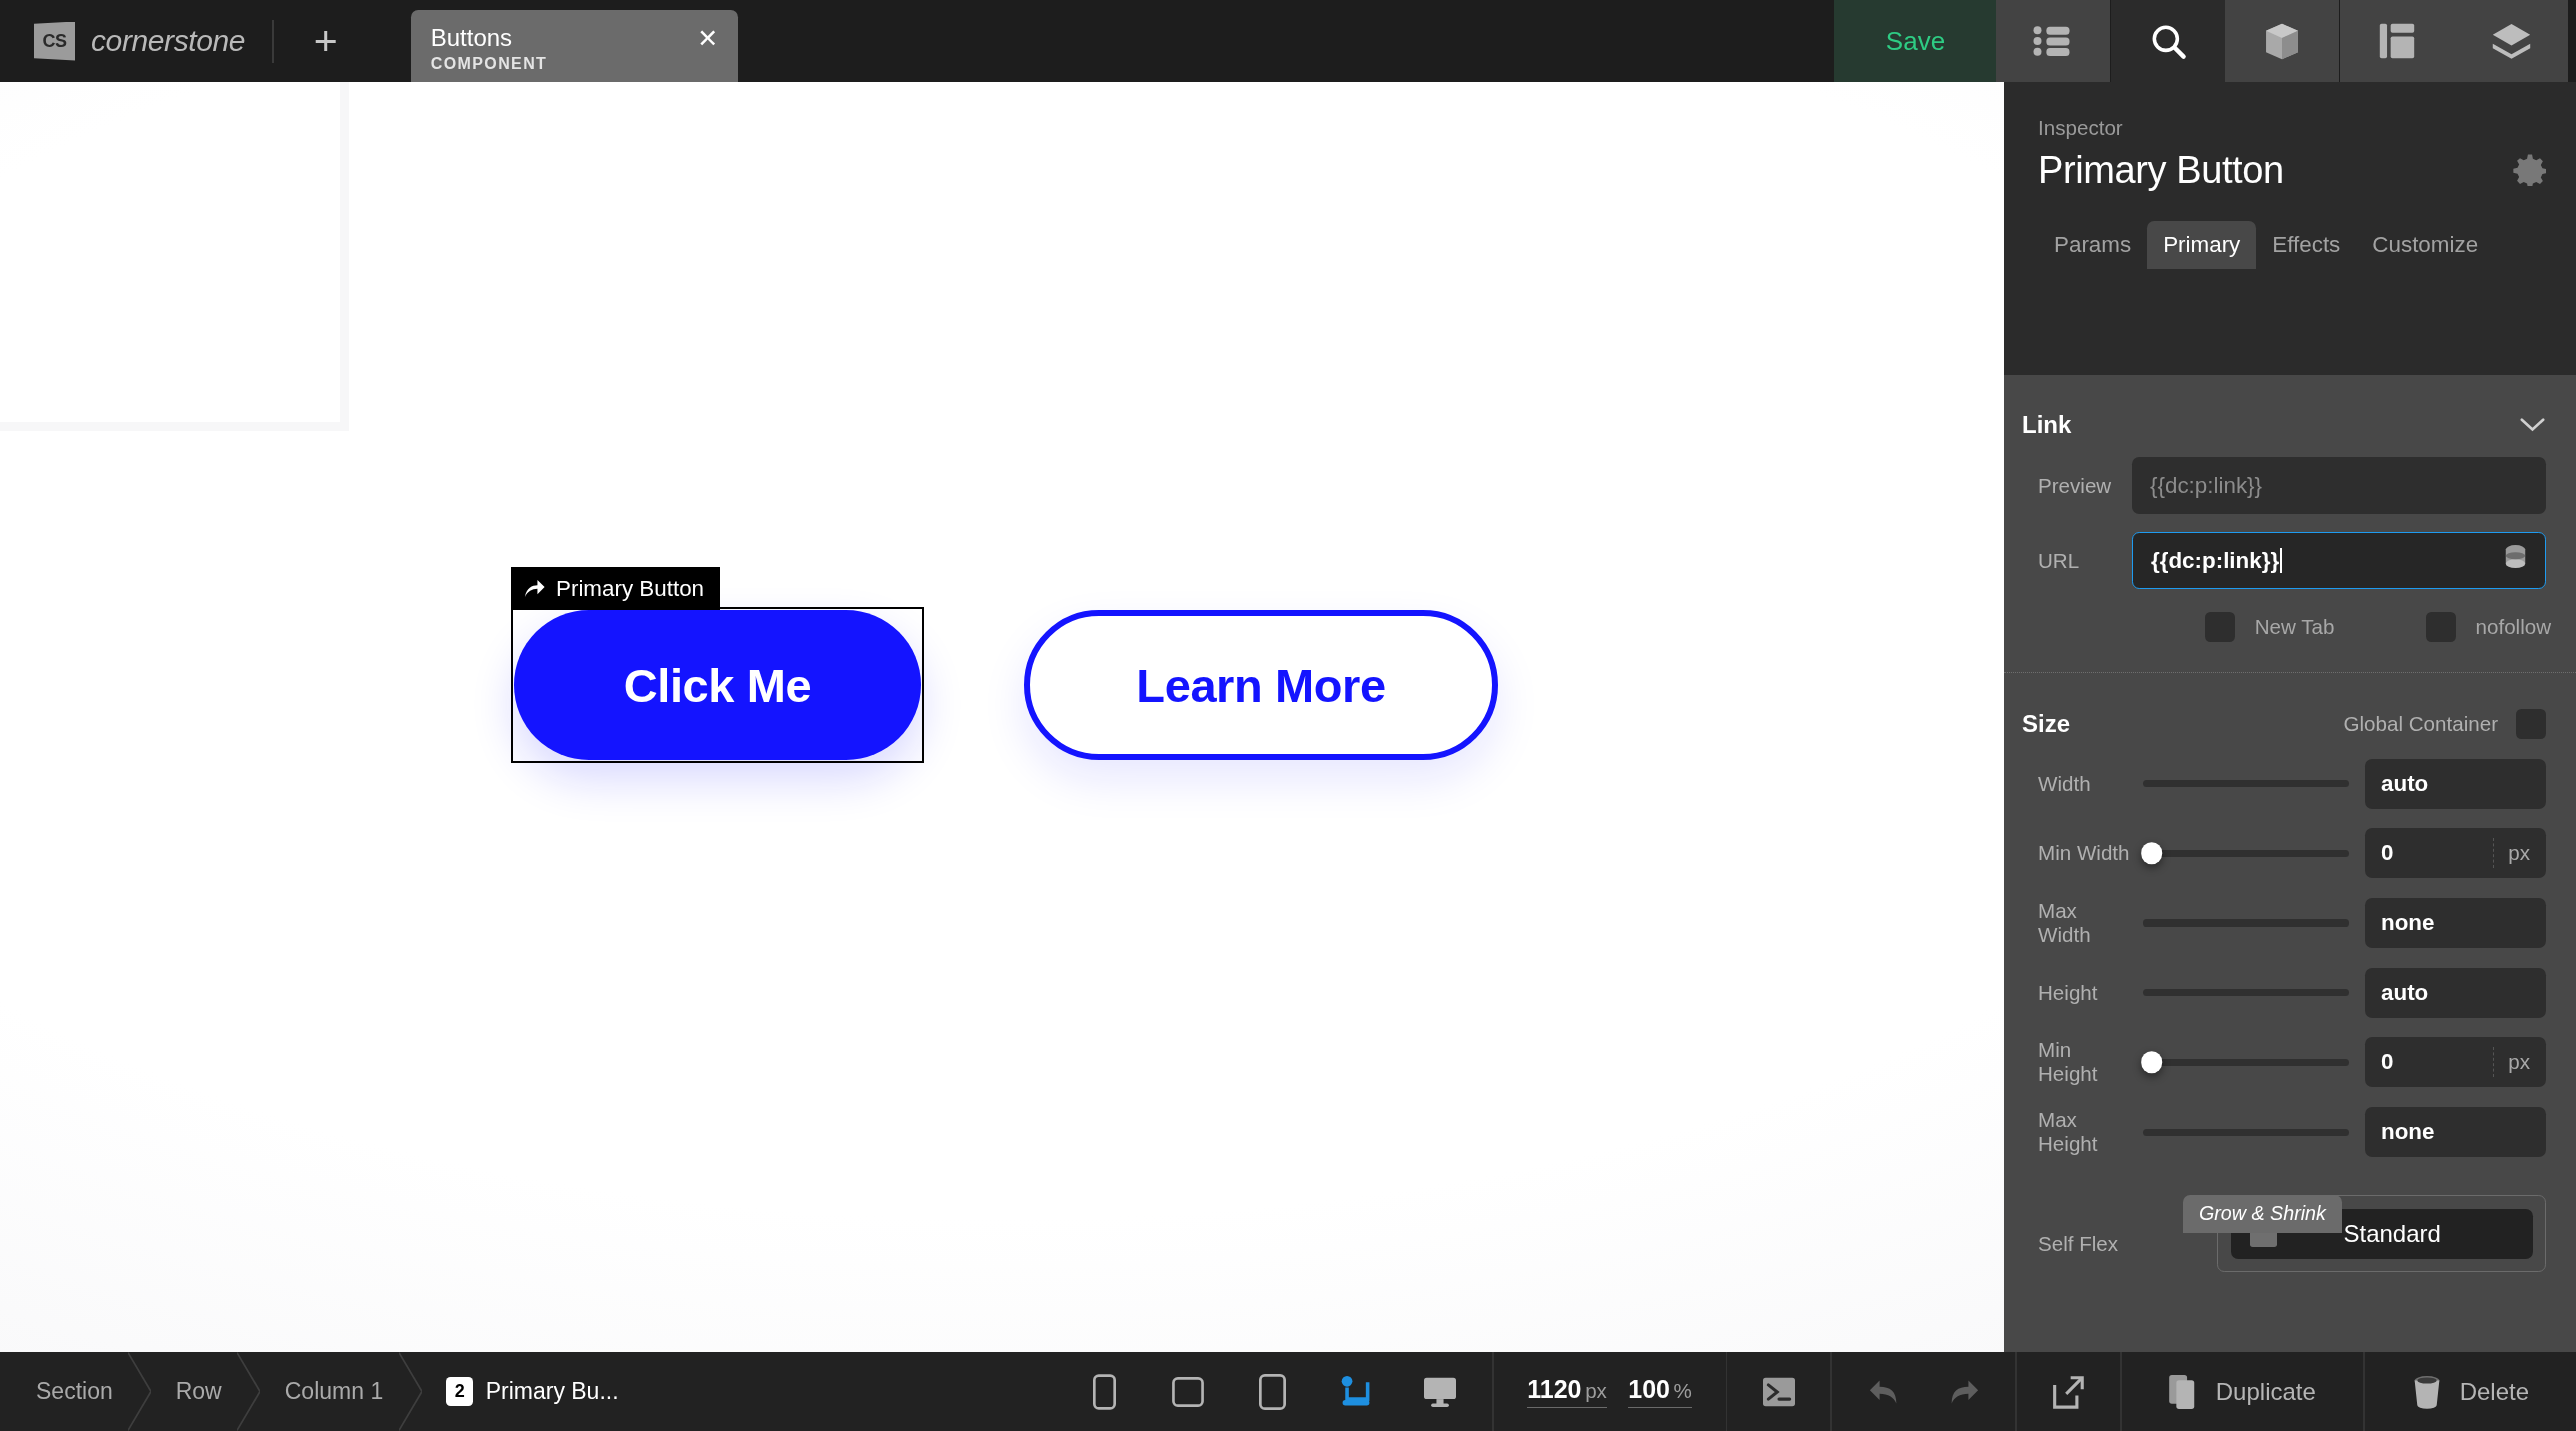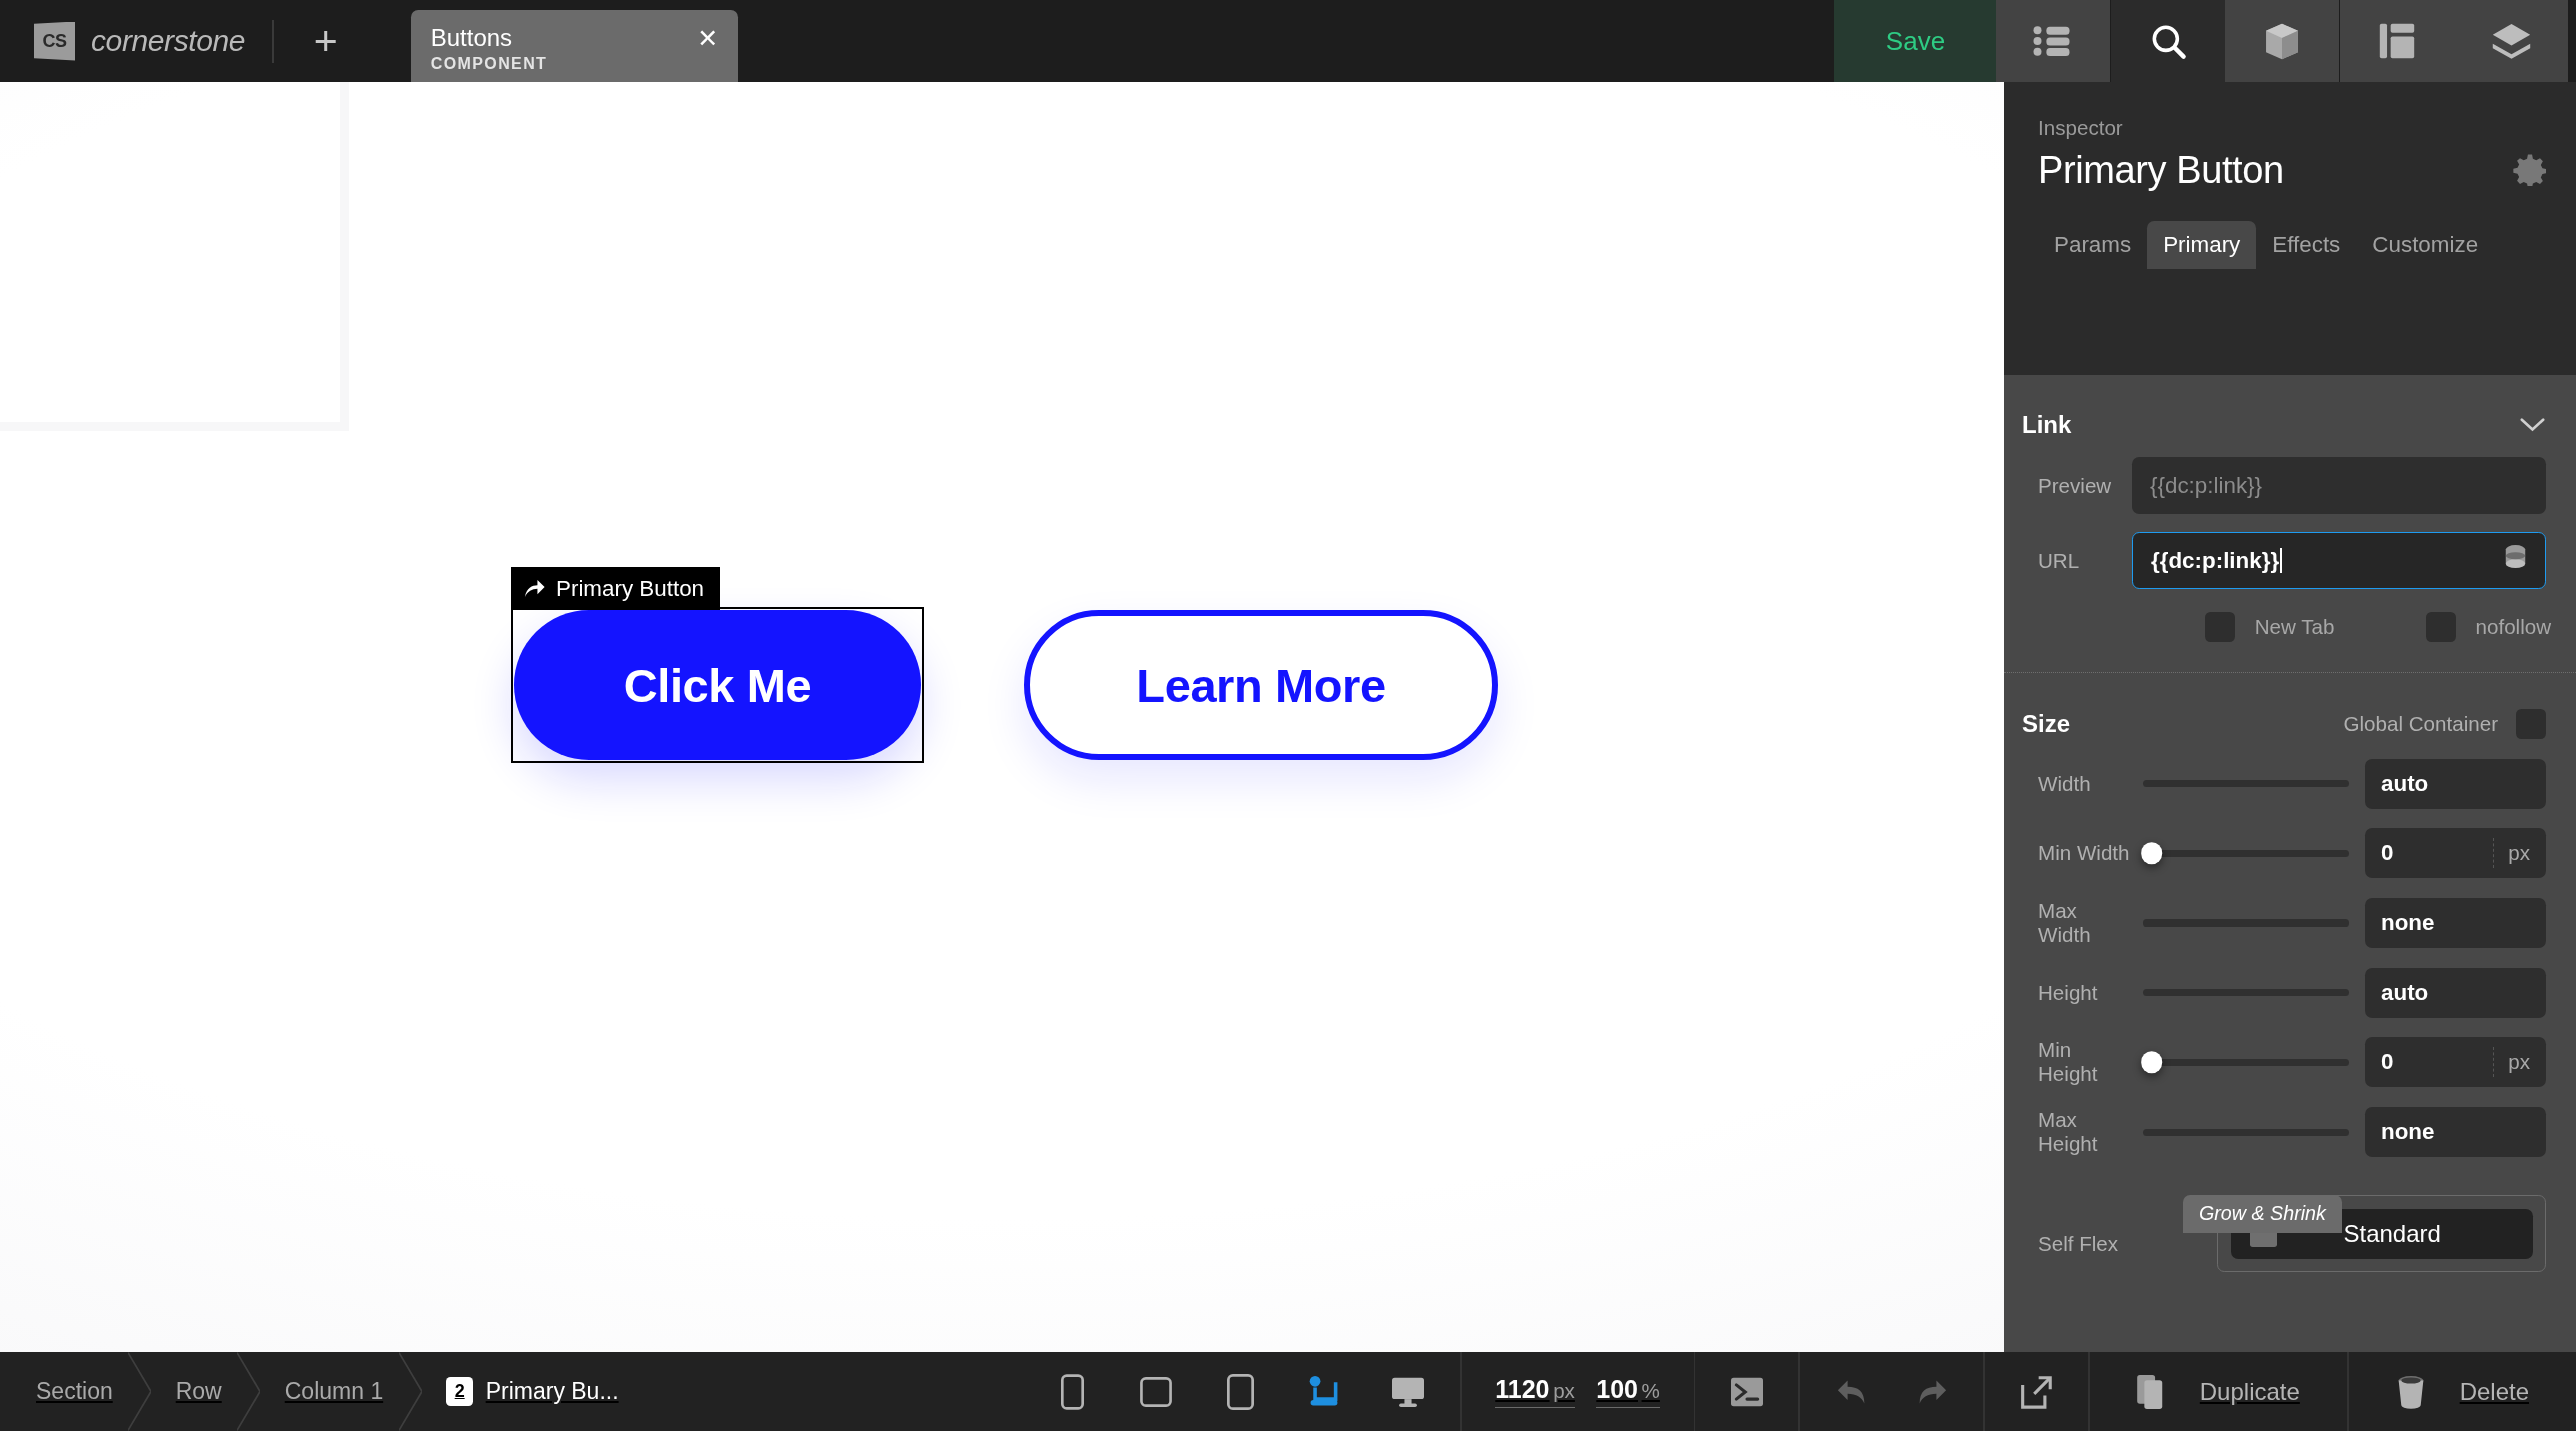--- a/index.html
+++ b/index.html
@@ -293,21 +293,21 @@
   .std-text {
     flex: 1; text-align: center; color: #ffffff; font-size: 24px;
     padding-right: 45px;
   }
 
   
   .bottombar {
     position: absolute; left: 0; top: 1352px;
     width: 2576px; height: 79px;
     background: #222222;
-    display: flex; align-items: center; text-decoration: underline;
+    display: flex; align-items: center;
   }
   .crumbs { display: flex; align-items: center; height: 79px; }
   .crumb {
     display: flex; align-items: center; height: 79px;
     color: #aaaaaa; font-size: 23px;
     padding: 0 27px 0 36px;
     position: relative; cursor: pointer;
   }
   .crumb.active { color: #ffffff; }
   .crumb .arrowhead {
@@ -332,21 +332,21 @@
     cursor: pointer;
   }
   .zoom-val {
     color: #ffffff; font-size: 25px; font-weight: bold;
     border-bottom: 1.8px solid #6a6a6a; padding-bottom: 3.6px;
     margin: 0 10.7px; cursor: pointer;
     display: flex; align-items: baseline; gap: 3.6px;
   }
   .zoom-unit { color: #9d9d9d; font-size: 20.6px; font-weight: normal; }
   .bb-action {
-    display: flex; align-items: center; gap: 34px;
+    display: flex; align-items: center; gap: 18px;
     color: #b5b5b5; font-size: 24px;
     padding: 0 47px; height: 79px; cursor: pointer; justify-content: center;
   }
 </style>
 </head>
 <body>
 
 <div id="app">
 
   <div class="topbar">

